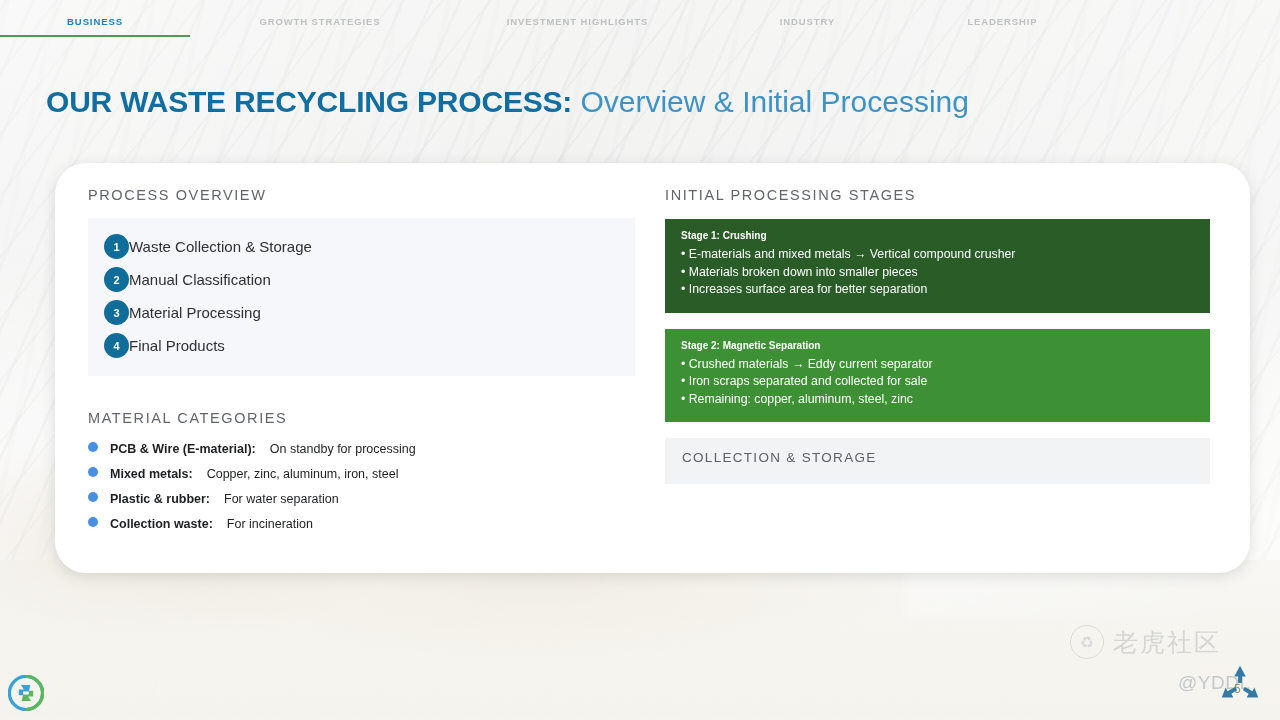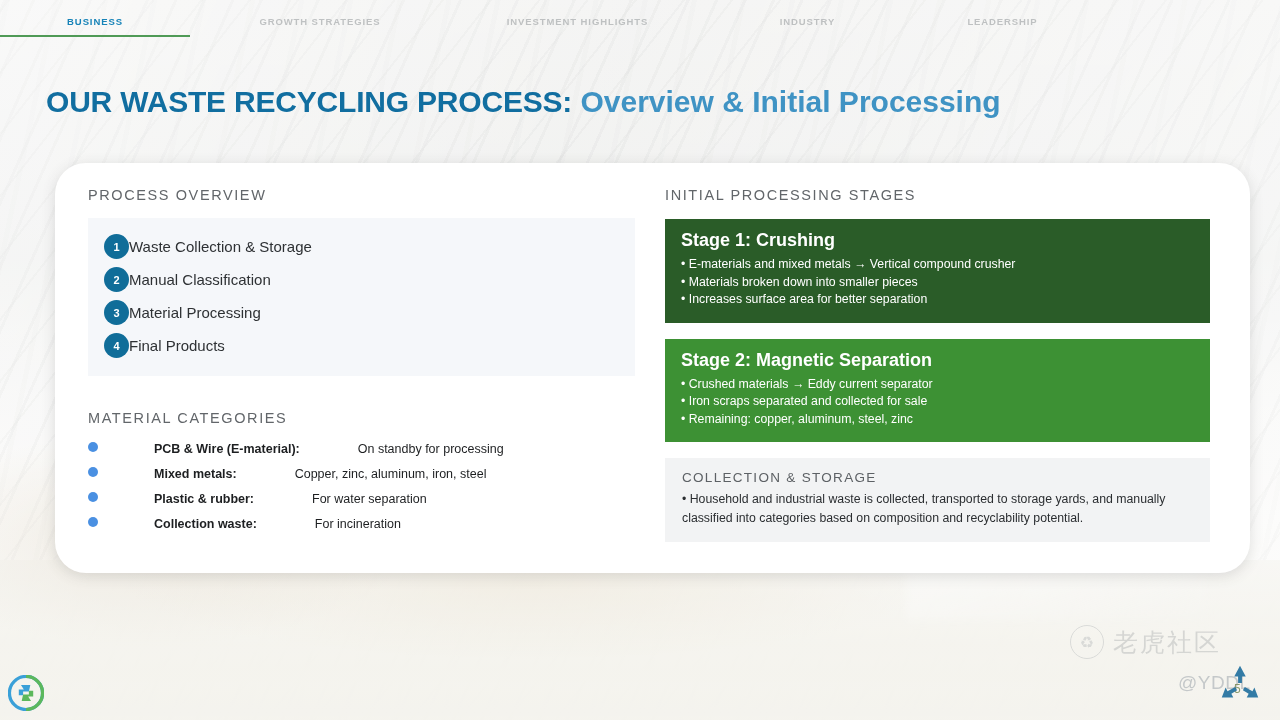--- a/index.html
+++ b/index.html
@@ -60,21 +60,21 @@
     position:absolute; left:0; top:35px; width:190px; height:2px;
     background:#4f9a56;
   }
 
   
   #title {
     position:absolute; left:46px; top:82px; width:1150px;
     font-size:30px; line-height:40px; white-space:nowrap;
   }
   #title .strong { color:#116ea0; font-weight:700; letter-spacing:-0.2px; }
-  #title .light  { color:#3f93c4; font-weight:700; }
+  #title .light  { color:#3f93c4; font-weight:400; }
 
   
   #card {
     position:absolute; left:55px; top:163px; width:1195px; height:410px;
     background:#ffffff;
     box-shadow:0 3px 14px rgba(70,70,70,0.16);
     display:flex;
     border-radius:31px;
   }
   #col-left  { width:600px; padding:24px 20px 0 33px; }
@@ -95,35 +95,35 @@
     background:#106d99; color:#fff;
     font-size:11px; font-weight:700;
     display:flex; align-items:center; justify-content:center;
     flex:0 0 auto;
   }
   .proc-label { margin-left:0; font-size:15px; color:#2e3134; }
 
   
   #materials-head { margin-top:34px; }
   #materials-list { margin-top:16px; }
-  .mat-row { display:flex; align-items:baseline; height:25px;gap:44px; }
+  .mat-row { display:flex; align-items:baseline; height:25px; }
   .mat-dot {
     width:10px; height:10px; border-radius:50%;
     background:#4a90e2; flex:0 0 auto; position:relative; top:-1px;
   }
   .mat-name  { margin-left:12px; font-size:12.5px; font-weight:700; color:#1d1f21; }
   .mat-value { margin-left:14px; font-size:12.5px; color:#1d1f21; }
 
   
   .stage {
     margin-top:16px; padding:11px 16px 14px 16px; color:#ffffff;
   }
   .stage.s1 { background:#2a5c28; }
   .stage.s2 { background:#3d9134; }
-  .stage-title { font-size:18px; font-weight:700; margin-bottom:5px; }
+  .stage-title { font-size:10px; font-weight:700; margin-bottom:5px; }
   .stage-line  { font-size:12.3px; line-height:17.5px; }
 
   #collection {
     margin-top:16px; background:#f2f3f4; padding:12px 16px 14px 17px;
   }
   #collection-head {
     font-size:13.5px; letter-spacing:1.3px; color:#5d6165;
     text-transform:uppercase; margin-bottom:5px;
   }
   #collection-body { font-size:12.3px; line-height:19px; color:#2b2e31; }
@@ -239,21 +239,20 @@
 
     <div class="stage s2">
       <div class="stage-title">Stage 2: Magnetic Separation</div>
       <div class="stage-line">• Crushed materials → Eddy current separator</div>
       <div class="stage-line">• Iron scraps separated and collected for sale</div>
       <div class="stage-line">• Remaining: copper, aluminum, steel, zinc</div>
     </div>
 
     <div id="collection">
       <div id="collection-head">COLLECTION &amp; STORAGE</div>
-      <div id="collection-body">• Household and industrial waste is collected, transported to storage yards, and manually classified into categories based on composition and recyclability potential.</div>
     </div>
   </div>
 </div>
 
 <svg id="logo" viewBox="0 0 100 100">
   <circle cx="50" cy="50" r="46" fill="none" stroke="#3aa0d8" stroke-width="9"></circle>
   <path d="M50 4 a46 46 0 0 1 0 92" fill="none" stroke="#5cb85c" stroke-width="9"></path>
   <path d="M62 28 L36 28 L44 40 L30 40 L30 56 L42 56 L42 46 L58 46 Z" fill="#3aa0d8"></path>
   <path d="M38 72 L64 72 L56 60 L70 60 L70 44 L58 44 L58 54 L42 54 Z" fill="#5cb85c"></path>
 </svg>

